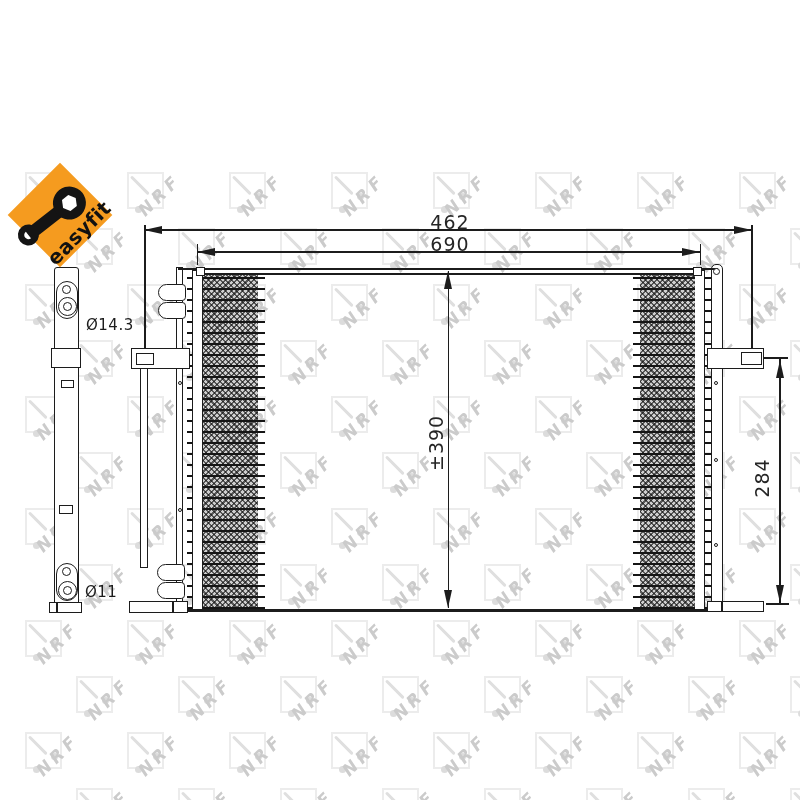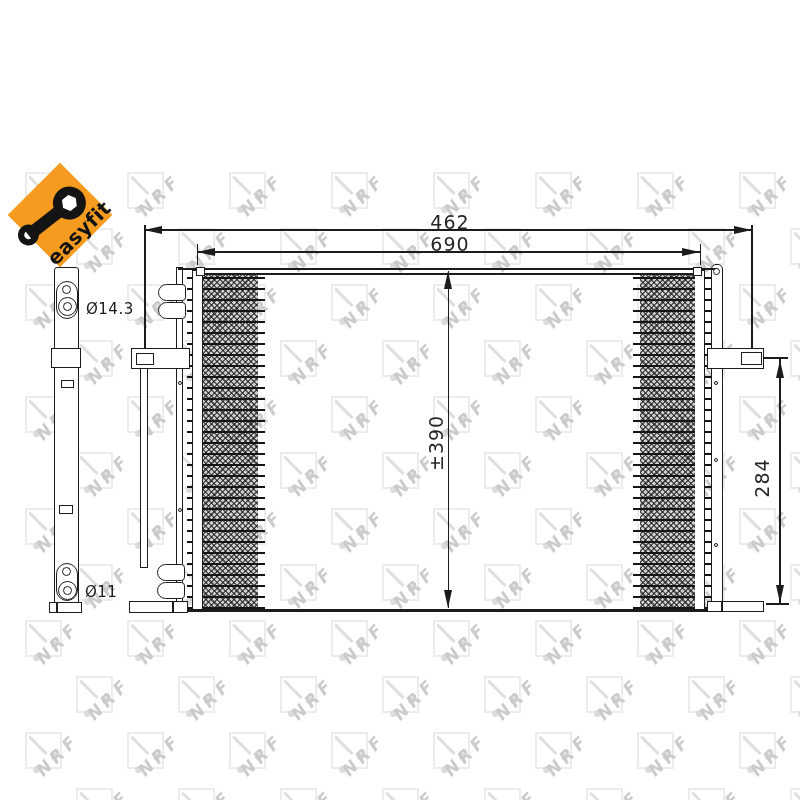--- a/index.html
+++ b/index.html
@@ -907,21 +907,21 @@
     <div class="circ z3" style="left:63px;top:302px;width:9px;height:9px;"></div>
     <div class="outl z3" style="left:51px;top:348px;width:30px;height:20px;"></div>
     <div class="outl z3" style="left:61px;top:380px;width:13px;height:8px;"></div>
     <div class="outl z3" style="left:59px;top:505px;width:14px;height:9px;"></div>
     <div class="outl z3" style="left:56px;top:563px;width:22px;height:38px;border-radius:11px;"></div>
     <div class="circ z3" style="left:62px;top:567px;width:9px;height:9px;"></div>
     <div class="circ z3" style="left:58px;top:581px;width:19px;height:19px;"></div>
     <div class="circ z3" style="left:63px;top:586px;width:9px;height:9px;"></div>
     <div class="outl z3" style="left:49px;top:602px;width:33px;height:11px;"></div>
     <div class="vl z4" style="left:56px;top:602px;height:11px;"></div>
-    <span class="port-label" style="left:86px;top:300px;">Ø14.3</span>
+    <span class="port-label" style="left:86px;top:316px;">Ø14.3</span>
     <span class="port-label" style="left:85px;top:583px;">Ø11</span>
   </div>
 
   <div>
 
     <div class="teeth" style="left:187px;width:78px;"></div>
     <div class="teeth" style="left:633px;width:78px;"></div>
 
     <div class="outl z2" style="left:192px;top:270px;width:11px;height:341px;"></div>
     <div class="outl z2" style="left:694px;top:270px;width:11px;height:341px;"></div>

